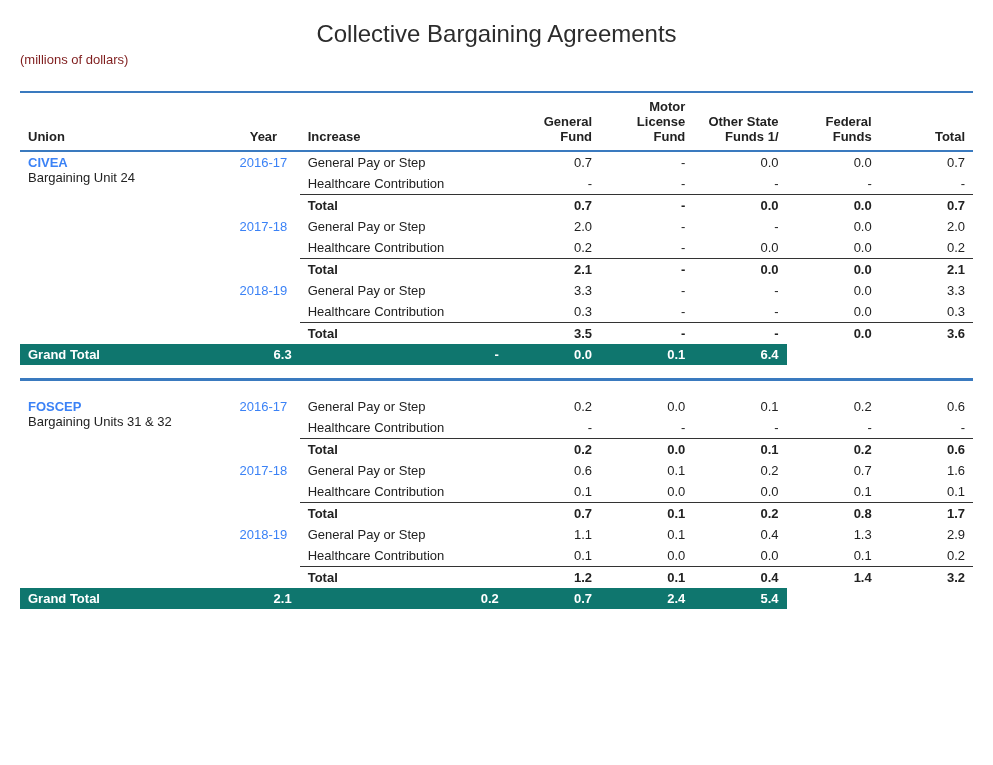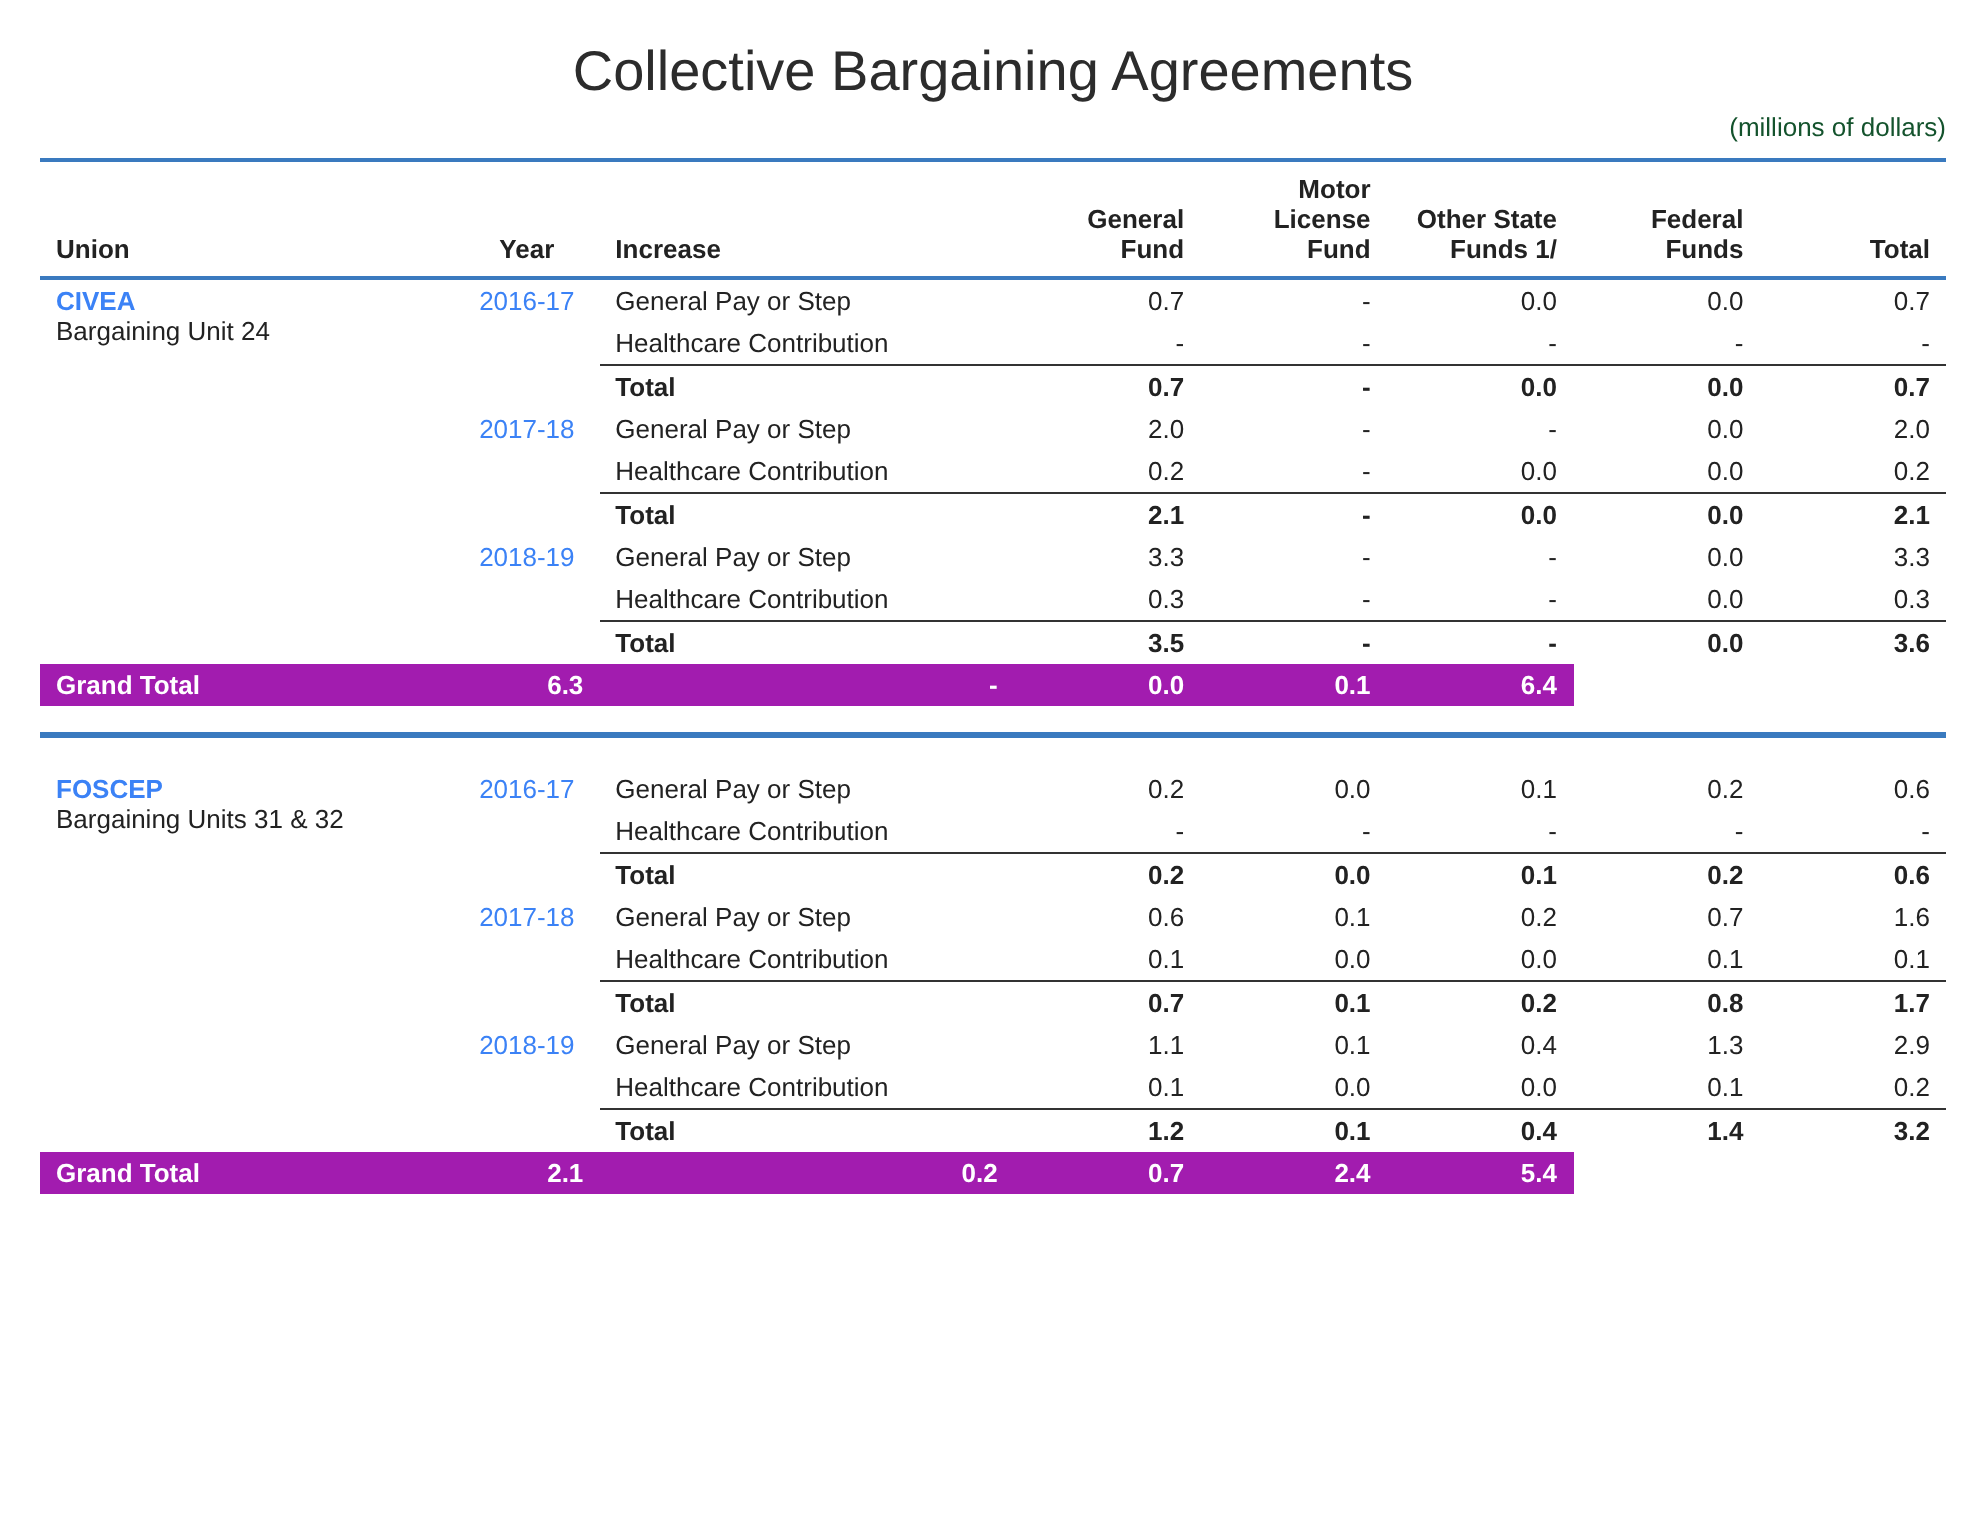--- a/index.html
+++ b/index.html
@@ -5,30 +5,30 @@
     * { box-sizing: border-box; margin: 0; padding: 0; }
     body {
       font-family: Arial, sans-serif;
       background: #fff;
       color: #222;
       font-size: 13px;
       padding: 20px;
     }
     .page-title {
       text-align: center;
-      font-size: 28px;
+      font-size: 24px;
       font-weight: normal;
       color: #2c2c2c;
       margin-bottom: 4px;
     }
     .page-subtitle {
-      text-align: right;
+      text-align: left;
       font-size: 13px;
-      color: #14532d;
-      margin-bottom: 8px;
+      color: #7f1d1d;
+      margin-bottom: 24px;
     }
     table {
       width: 100%;
       border-collapse: collapse;
     }
     thead th {
       font-weight: bold;
       text-align: center;
       vertical-align: bottom;
       padding: 6px 8px;
@@ -47,21 +47,21 @@
       vertical-align: top;
     }
     .col-union { width: 100px; }
     .col-year  { width: 70px; text-align: center; }
     .col-increase { width: 200px; }
     .col-num { width: 90px; text-align: right; }
 
     tr.data-row td { }
     tr.total-row td { font-weight: bold; border-top: 1px solid #333; }
     tr.grand-total-row td {
-      background-color: #a21caf;
+      background-color: #0f766e;
       color: #fff;
       font-weight: bold;
     }
     tr.grand-total-row td.num { text-align: right; }
     .num { text-align: right; }
     .section-gap td { height: 14px; background: #fff; border: none; }
     .union-name { font-weight: bold; color: #3b82f6; }
     .year-cell { color: #3b82f6; }
   </style>
 </head>

